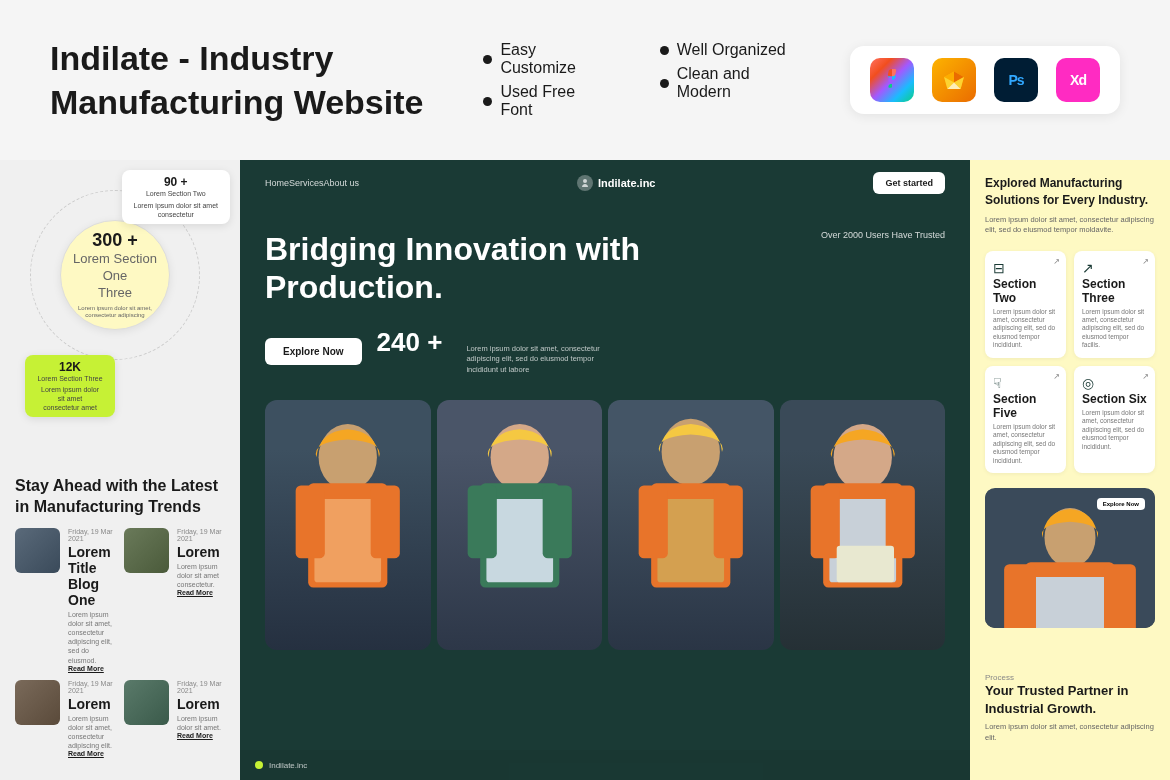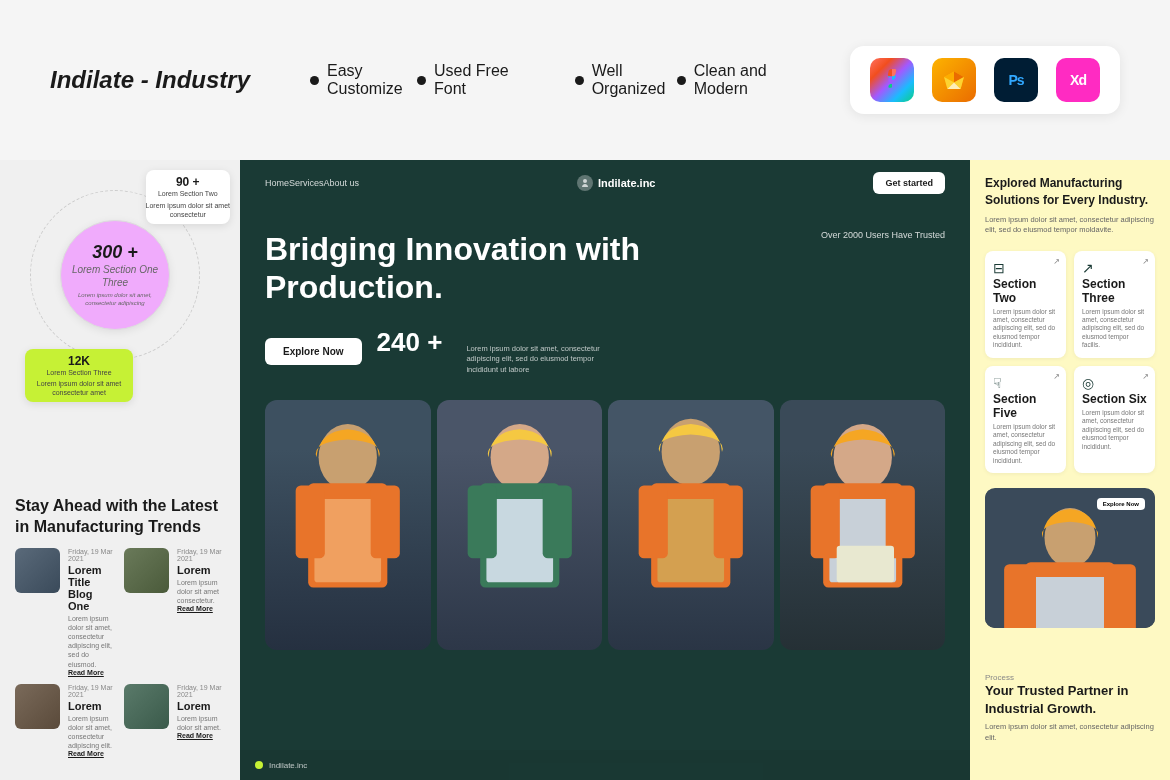--- a/index.html
+++ b/index.html
@@ -22,25 +22,24 @@
       padding: 0 50px;
       gap: 60px;
       position: relative;
     }
 
     .title-block {
       flex-shrink: 0;
     }
 
     .title-block h1 {
-      font-size: 24px;
+      font-size: 34px;
       font-weight: 700;
       color: #1a1a1a;
       line-height: 1.3;
-      font-style: italic;
     }
 
     .feature-item {
       display: flex;
       align-items: center;
       gap: 8px;
       font-size: 16px;
       color: #1a1a1a;
       font-weight: 500;
     }
@@ -48,21 +47,21 @@
     .feature-dot {
       width: 9px;
       height: 9px;
       background: #1a1a1a;
       border-radius: 50%;
       flex-shrink: 0;
     }
 
     .features-col {
       display: flex;
-      flex-direction: row;
+      flex-direction: column;
       gap: 6px;
     }
 
     .features-group {
       display: flex;
       gap: 60px;
     }
 
     .tool-icons-block {
       margin-left: auto;
@@ -133,57 +132,56 @@
 
     .circle-inner {
       width: 110px;
       height: 110px;
       border-radius: 50%;
       border: 1.5px solid #ddd;
       display: flex;
       align-items: center;
       justify-content: center;
       flex-direction: column;
-      background: #f0abfc;
+      background: #fef9c3;
       box-shadow: 0 2px 8px rgba(0,0,0,0.08);
-      font-style: italic;
     }
 
     .stat-number {
       font-size: 18px;
       font-weight: 700;
       color: #1a1a1a;
     }
 
     .stat-label {
-      font-size: 10px;
+      font-size: 13px;
       color: #666;
       text-align: center;
       line-height: 1.3;
     }
 
     .stat-badge {
       position: absolute;
       background: white;
       border-radius: 8px;
-      padding: 5px 0;
+      padding: 5px 12px;
       box-shadow: 0 2px 8px rgba(0,0,0,0.1);
       text-align: center;
     }
 
     .stat-badge.top-right {
       top: 0;
       right: 0;
     }
 
     .stat-badge.lime {
       background: #c6f135;
-      bottom: 28px;
+      bottom: 13px;
       left: 5px;
-      width: 108px;
+      width: 90px;
     }
 
     .stat-badge .num {
       font-size: 12px;
       font-weight: 700;
       color: #1a1a1a;
     }
     .stat-badge .lbl {
       font-size: 7px;
       color: #444;
@@ -233,21 +231,21 @@
       flex: 1;
     }
 
     .blog-date {
       font-size: 7px;
       color: #888;
       margin-bottom: 2px;
     }
 
     .blog-name {
-      font-size: 11px;
+      font-size: 14px;
       font-weight: 700;
       color: #1a1a1a;
       margin-bottom: 2px;
     }
 
     .blog-desc {
       font-size: 7px;
       color: #777;
       line-height: 1.3;
     }
@@ -550,20 +548,21 @@
       pointer-events: none;
     }
   </style>
 </head>
 <body>
 
 <div class="top-banner">
   <div class="title-block">
     <h1>
       <span>Indilate - Industry</span><br>
+      <span>Manufacturing Website</span>
     </h1>
   </div>
 
   <div class="features-group">
     <div class="features-col">
       <div class="feature-item">
         <span class="feature-dot"></span>
         <span>Easy Customize</span>
       </div>
       <div class="feature-item">

